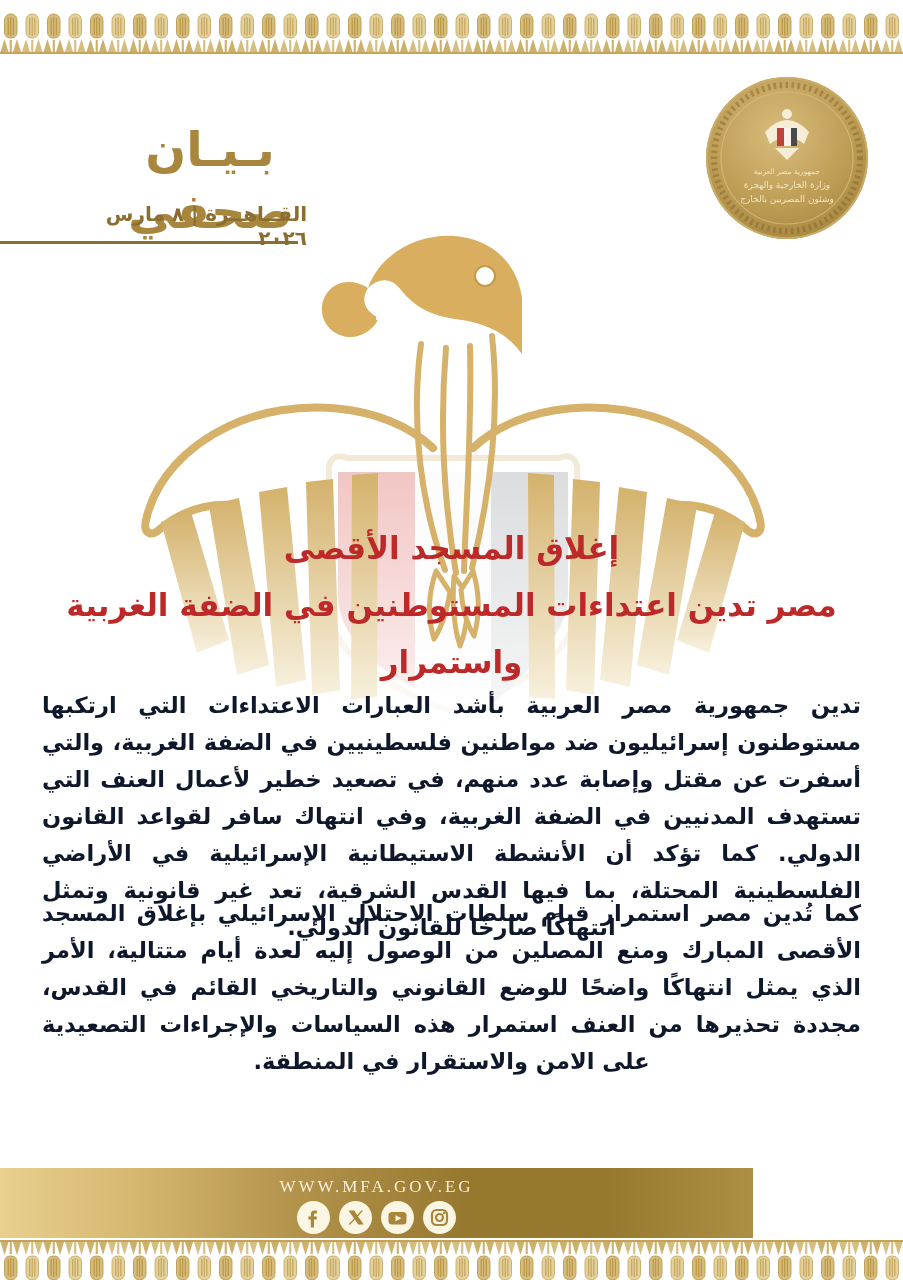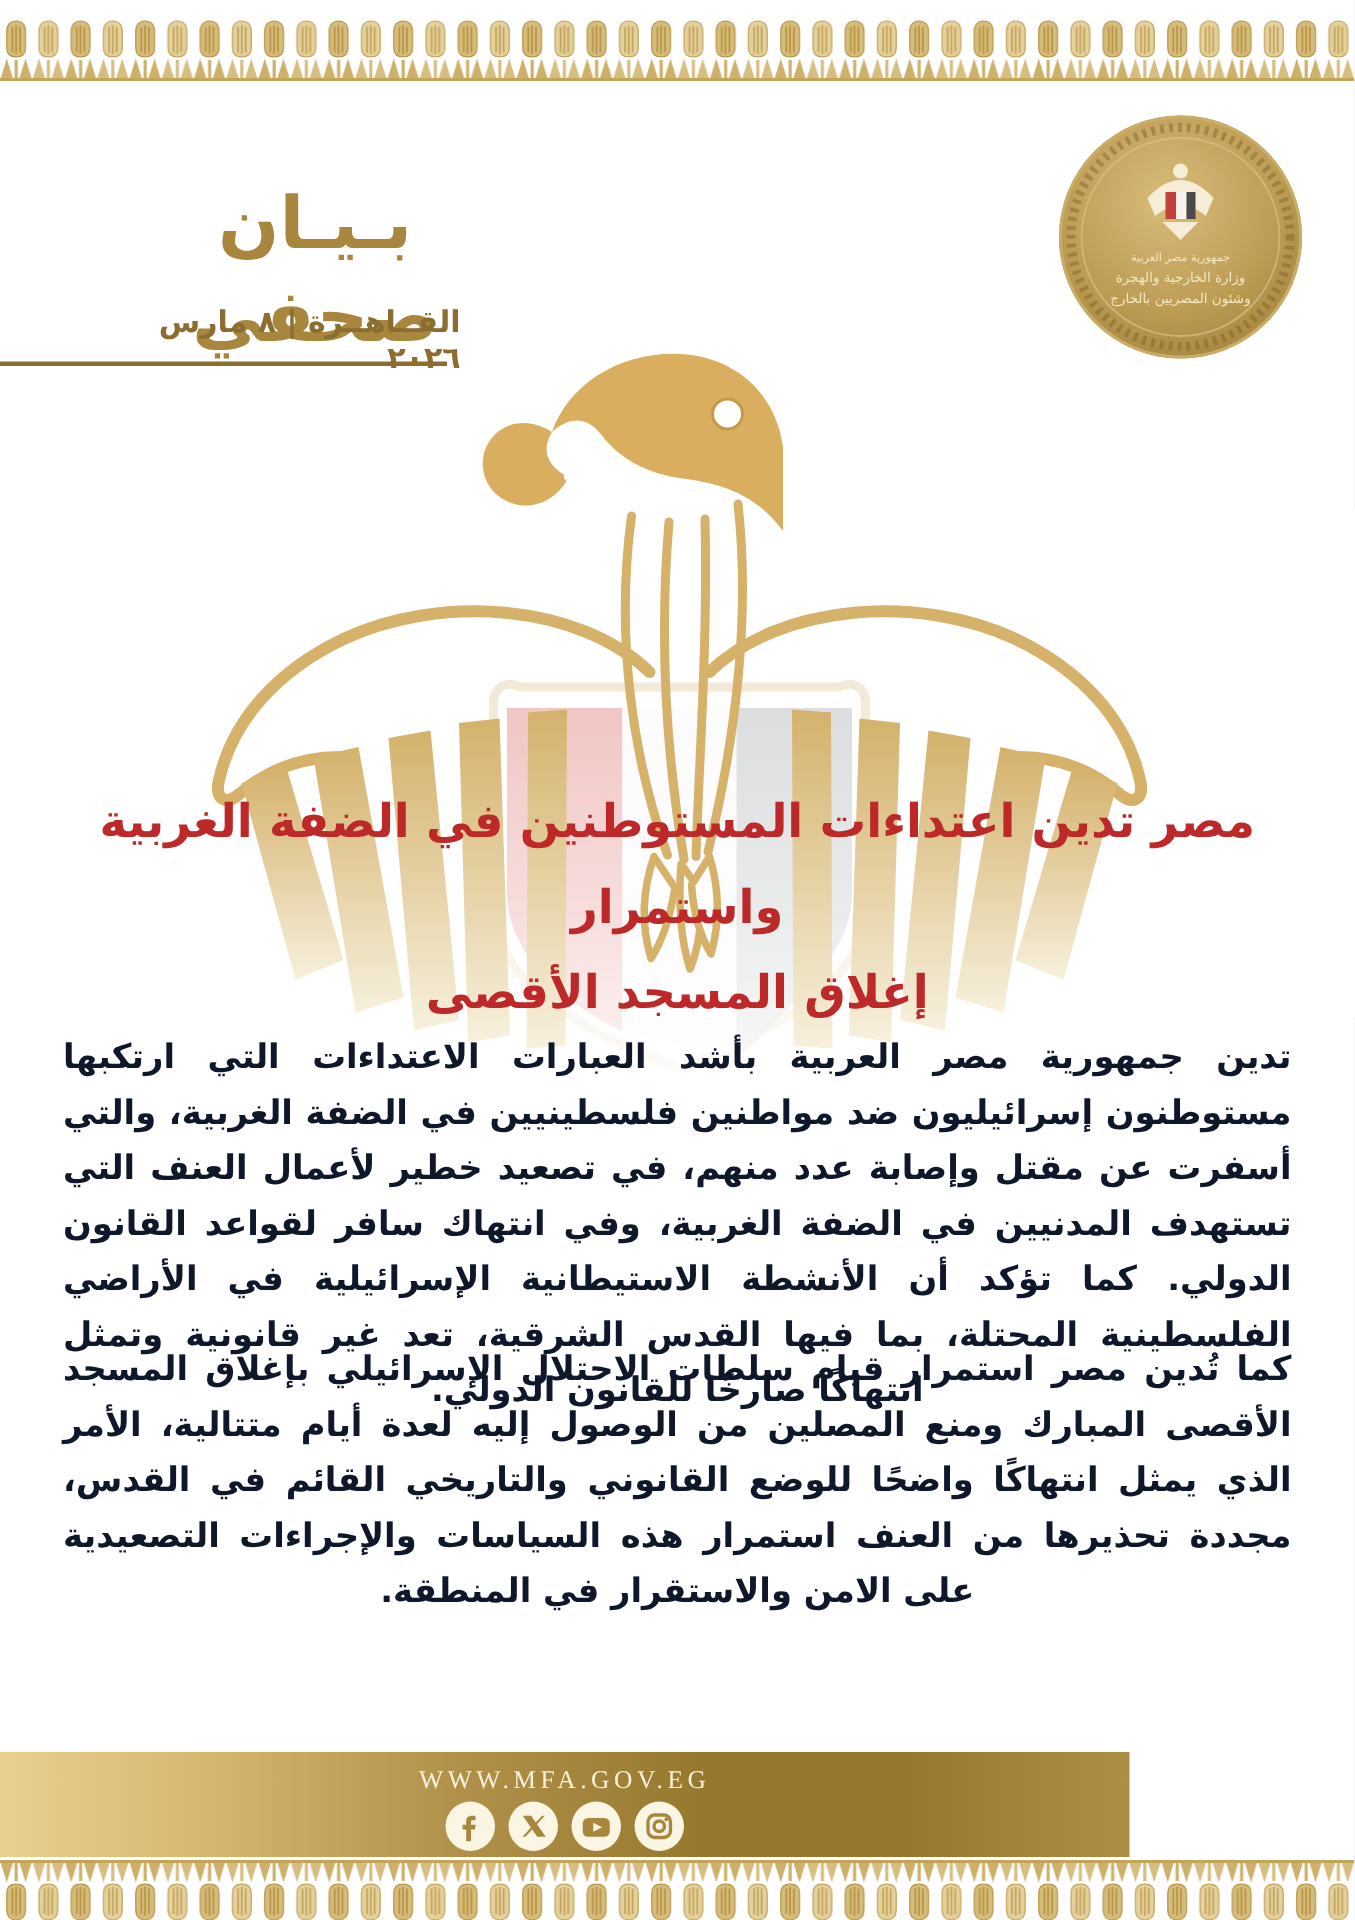--- a/index.html
+++ b/index.html
@@ -160,22 +160,22 @@
         <path d="M235,62 C246,30 281,8 321,10 C356,12 384,35 389,72 L389,128 C370,102 345,96 322,93 C299,90 280,80 268,64 C257,50 245,53 235,62 Z" fill="#d9af5f"></path>
         <path d="M235,62 C216,50 196,57 190,75 C185,93 197,109 215,111 C229,112 241,103 246,92 C233,86 227,75 235,62 Z" fill="#d9af5f"></path>
         <path d="M246,92 Q266,101 284,103" stroke="#ffffff" stroke-width="6" fill="none" stroke-linecap="round"></path>
         <circle cx="352" cy="50" r="10" fill="#ffffff"></circle>
         <circle cx="352" cy="50" r="10" fill="none" stroke="#c49a48" stroke-width="2"></circle>
       </g>
     </svg>
   </div>
 
   <div class="headline">
+    <div>إغلاق المسجد الأقصى</div>
     <div>مصر تدين اعتداءات المستوطنين في الضفة الغربية واستمرار</div>
-    <div>إغلاق المسجد الأقصى</div>
   </div>
 
   <p class="body-text para1">تدين جمهورية مصر العربية بأشد العبارات الاعتداءات التي ارتكبها مستوطنون إسرائيليون ضد مواطنين فلسطينيين في الضفة الغربية، والتي أسفرت عن مقتل وإصابة عدد منهم، في تصعيد خطير لأعمال العنف التي تستهدف المدنيين في الضفة الغربية، وفي انتهاك سافر لقواعد القانون الدولي. كما تؤكد أن الأنشطة الاستيطانية الإسرائيلية في الأراضي الفلسطينية المحتلة، بما فيها القدس الشرقية، تعد غير قانونية وتمثل انتهاكًا صارخًا للقانون الدولي.</p>
   <p class="body-text para2">كما تُدين مصر استمرار قيام سلطات الاحتلال الإسرائيلي بإغلاق المسجد الأقصى المبارك ومنع المصلين من الوصول إليه لعدة أيام متتالية، الأمر الذي يمثل انتهاكًا واضحًا للوضع القانوني والتاريخي القائم في القدس، مجددة تحذيرها من العنف استمرار هذه السياسات والإجراءات التصعيدية على الامن والاستقرار في المنطقة.</p>
 
   <div class="footer-bar">
     <div class="footer-site">WWW.MFA.GOV.EG</div>
     <div class="social-row">
       <div class="social-icon">
         <svg width="33" height="33" viewBox="0 0 33 33">

